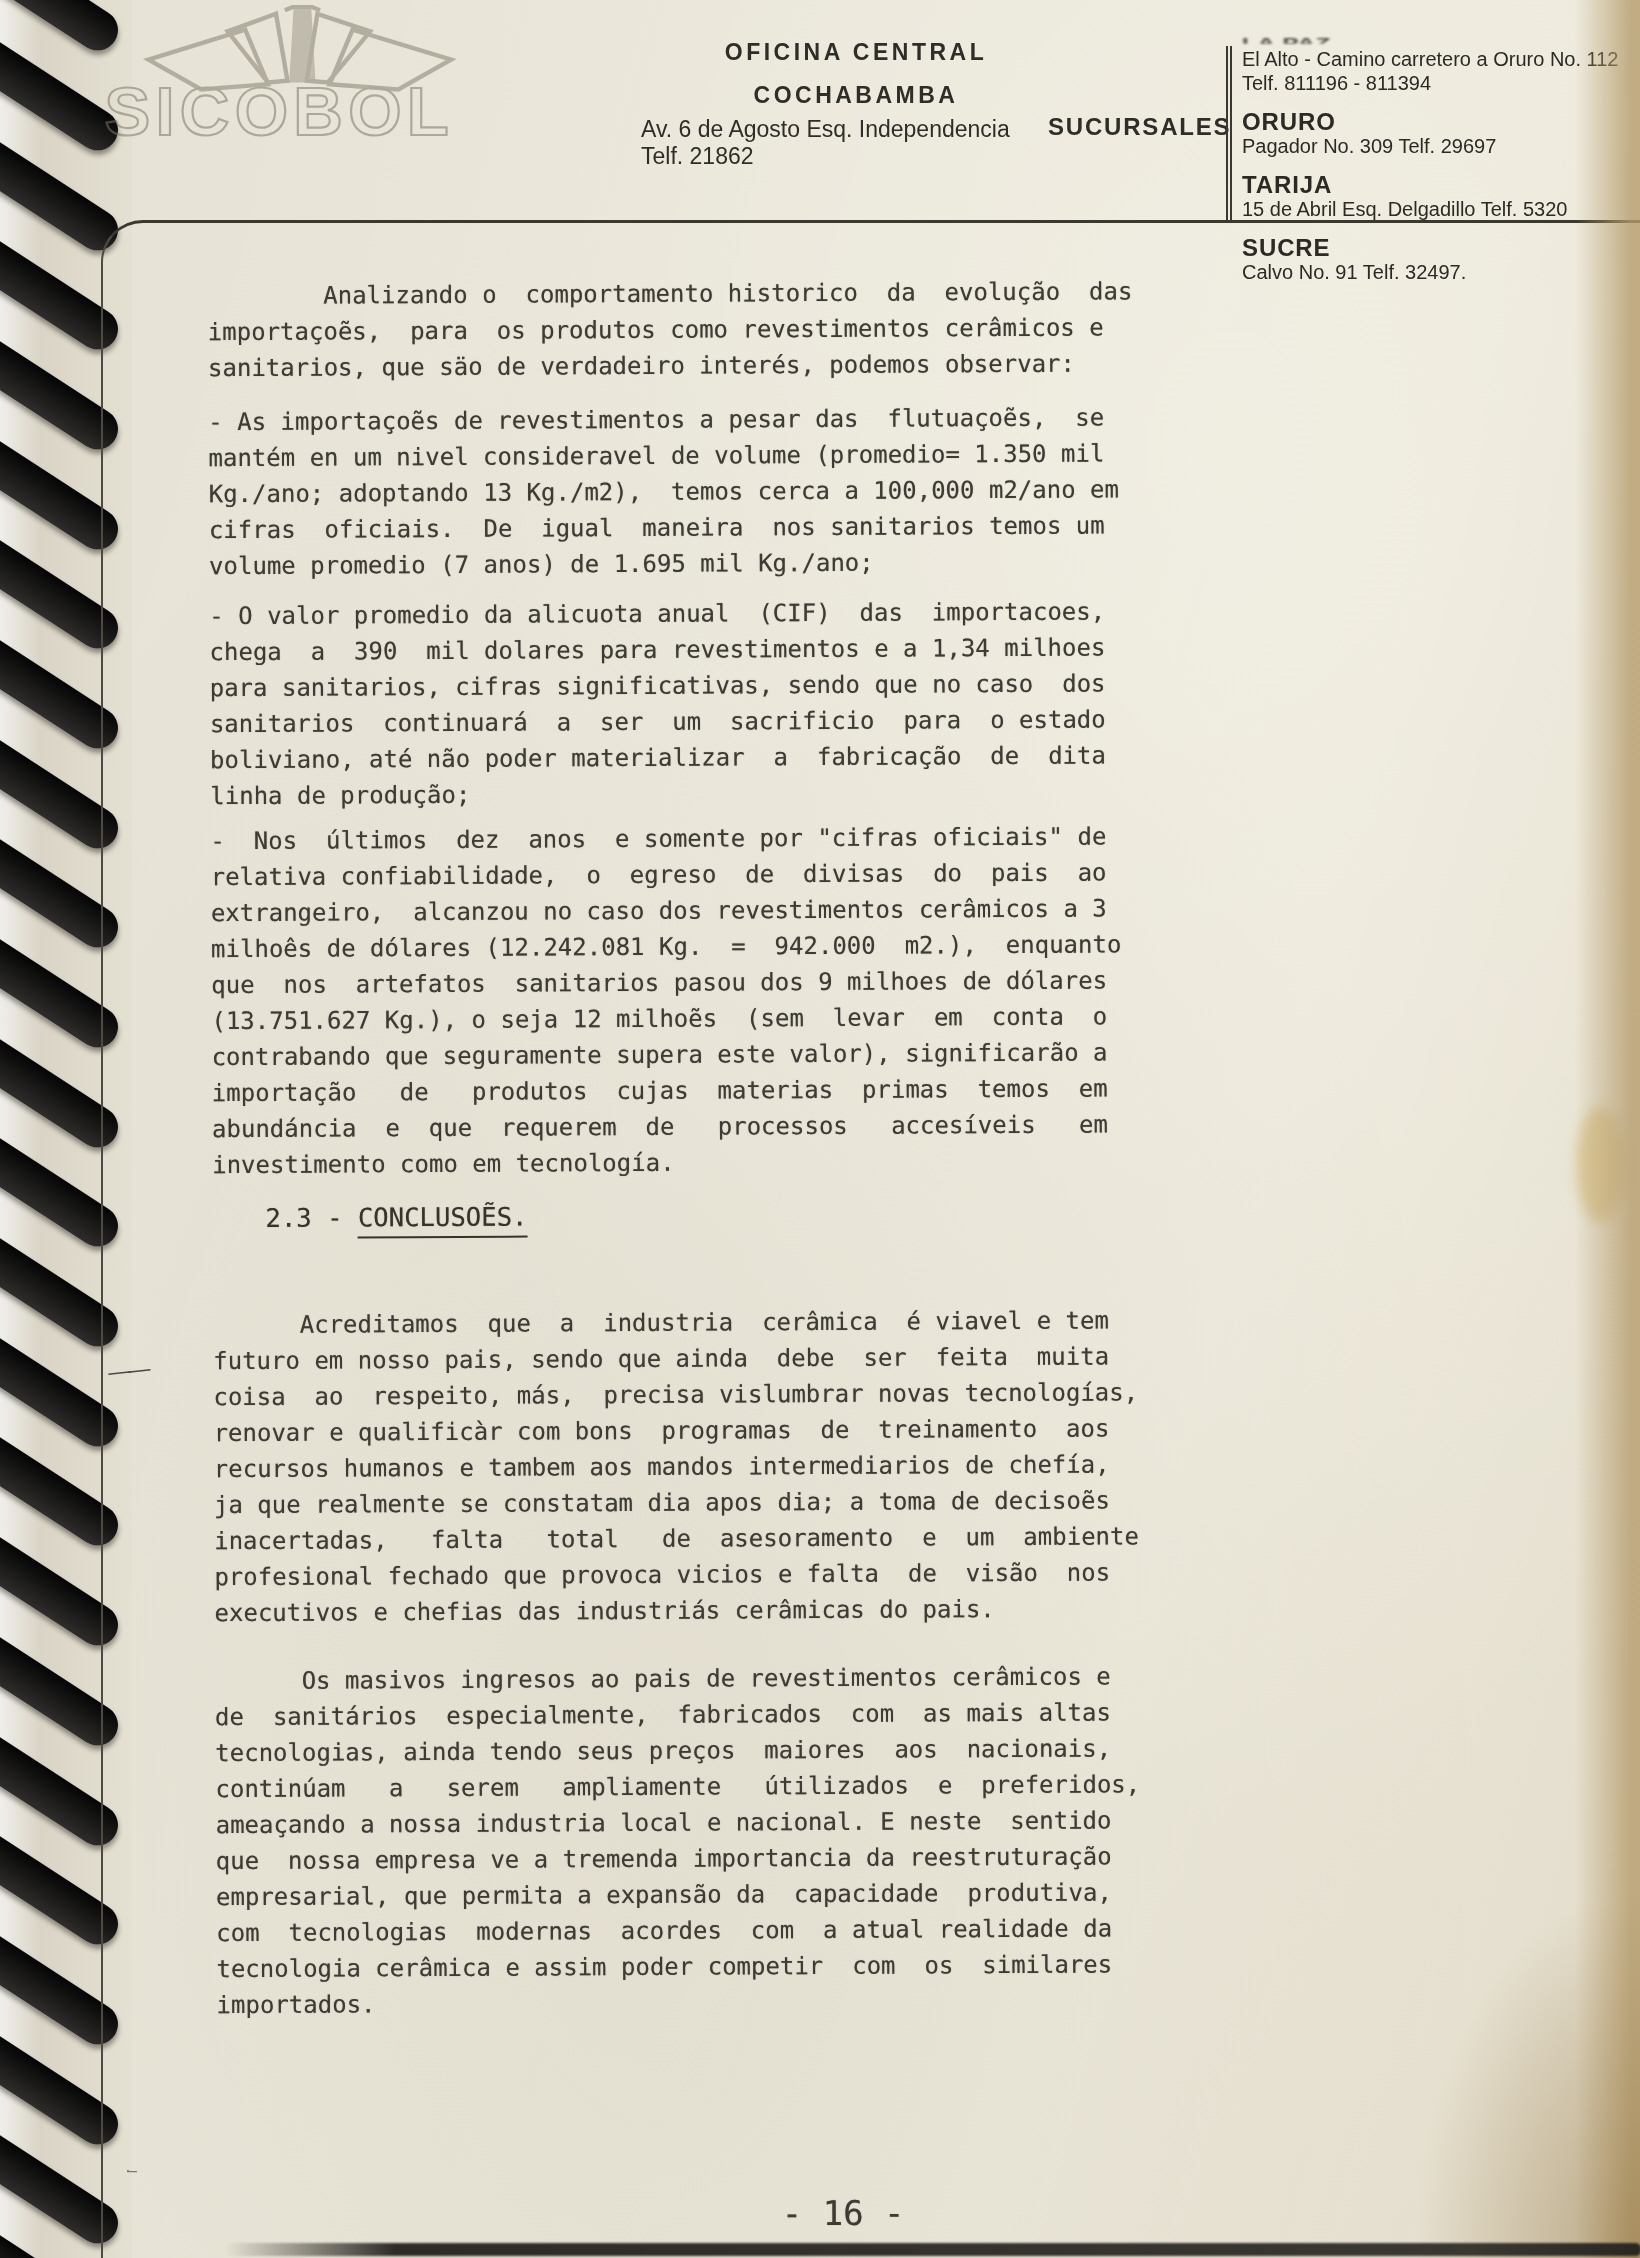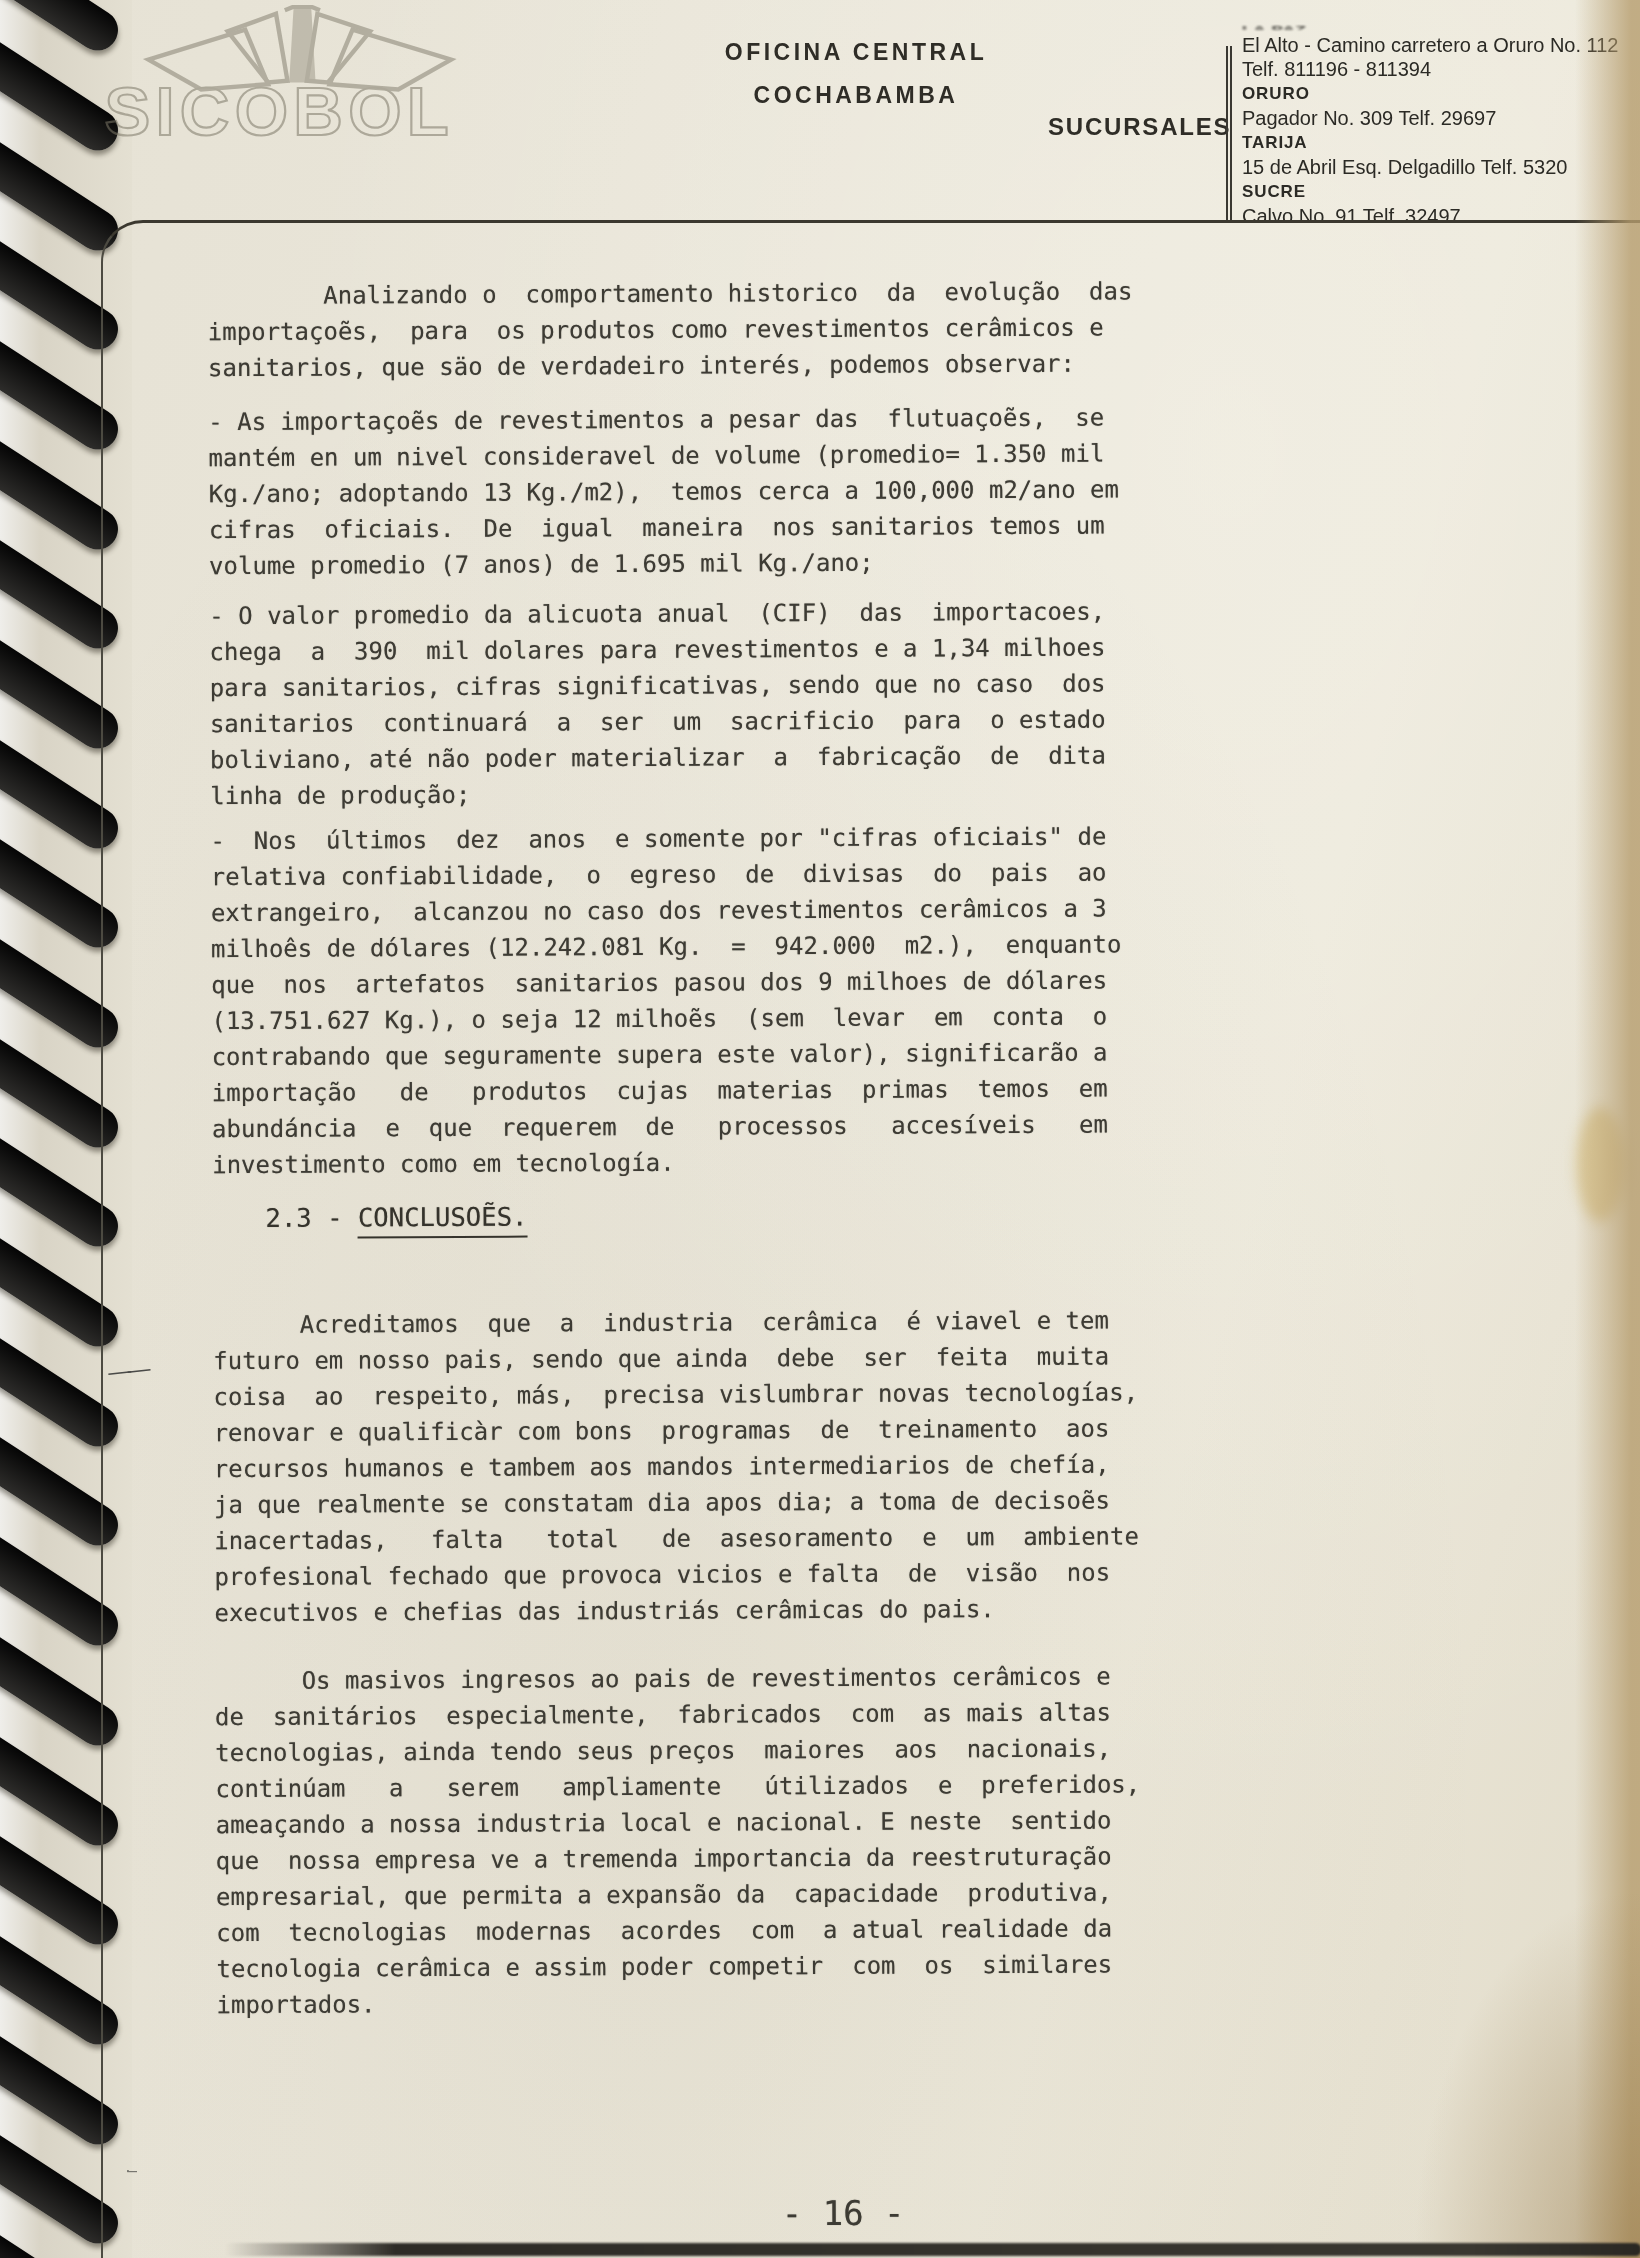--- a/index.html
+++ b/index.html
@@ -19,21 +19,21 @@
   
   #logo{position:absolute;left:95px;top:5.3px;opacity:.55;}
   #lh-center{position:absolute;left:607px;top:25px;width:498px;text-align:center;color:#2f2d27;}
   .lh-big{font-size:42px;font-weight:bold;line-height:46px;letter-spacing:0.9px;
     text-shadow:0 0 0.9px rgba(47,45,39,.7);}
   .lh-small{font-size:23px;font-weight:bold;line-height:27px;letter-spacing:3.5px;margin-top:14px;}
   .lh-addr{font-size:23px;line-height:27px;text-align:left;margin:7px 0 0 34px;letter-spacing:0px;}
   #sucursales{position:absolute;left:1048px;top:113px;font-size:24px;font-weight:bold;letter-spacing:1.8px;color:#2f2d27;}
   #lh-divider{position:absolute;left:1226px;top:46px;height:175px;border-left:6.2px double #3a3832;}
   #branches{position:absolute;left:1242px;top:17.6px;width:397px;font-size:20px;line-height:24px;color:#2b2a25;}
-  .branch-city{font-weight:bold;font-size:17px;margin-top:1px;letter-spacing:0.9px;}
+  .branch-city{font-weight:bold;font-size:24px;margin-top:15px;letter-spacing:0.9px;}
   .branch-city.smudge{filter:blur(1.8px);transform:scaleY(.55);height:14px;overflow:hidden;opacity:.85;}
   
   #frame{position:absolute;left:101px;top:220px;right:-10.6px;bottom:-10.6px;
     border-left:2.6px solid #4c4a41;border-top:3.5px solid #3b382f;border-top-left-radius:42px;}
   
   #body-text{position:absolute;left:0;top:0;width:100%;height:100%;transform:rotate(-0.3deg);}
   .tw{position:absolute;left:212px;width:1385px;font-family:"DejaVu Sans Mono",monospace;
     font-size:24px;line-height:36px;color:#3d3b34;white-space:pre-wrap;
     text-shadow:0 0 0.9px rgba(60,58,50,.55);}
   #section-heading{position:absolute;left:265px;top:1200px;font-family:"DejaVu Sans Mono",monospace;
@@ -93,20 +93,24 @@
       <polygon points="170,28 196,90 120,96 60,62"></polygon>
       <polygon points="292,28 266,90 344,96 404,62"></polygon>
       <polyline points="215,6 225,2 245,2 255,6"></polyline>
     </g>
     <text x="10" y="148" font-family="Liberation Sans, sans-serif" font-size="78" font-weight="bold" letter-spacing="6" fill="none" stroke="#7d7868" stroke-width="2.5">SICOBOL</text>
   </svg>
 
   <div id="lh-center">
     <div class="lh-small">OFICINA CENTRAL</div>
     <div class="lh-small" style="margin-top:16px;">COCHABAMBA</div>
+    <div class="lh-addr">
+      <div>Av. 6 de Agosto Esq. Independencia</div>
+      <div>Telf. 21862</div>
+    </div>
   </div>
 
   <div id="sucursales">SUCURSALES</div>
   <div id="lh-divider"></div>
 
   <div id="branches">
     <div class="branch-city smudge">LA PAZ</div>
     <div>El Alto - Camino carretero a Oruro No. 112</div>
     <div>Telf. 811196 - 811394</div>
     <div class="branch-city">ORURO</div>

